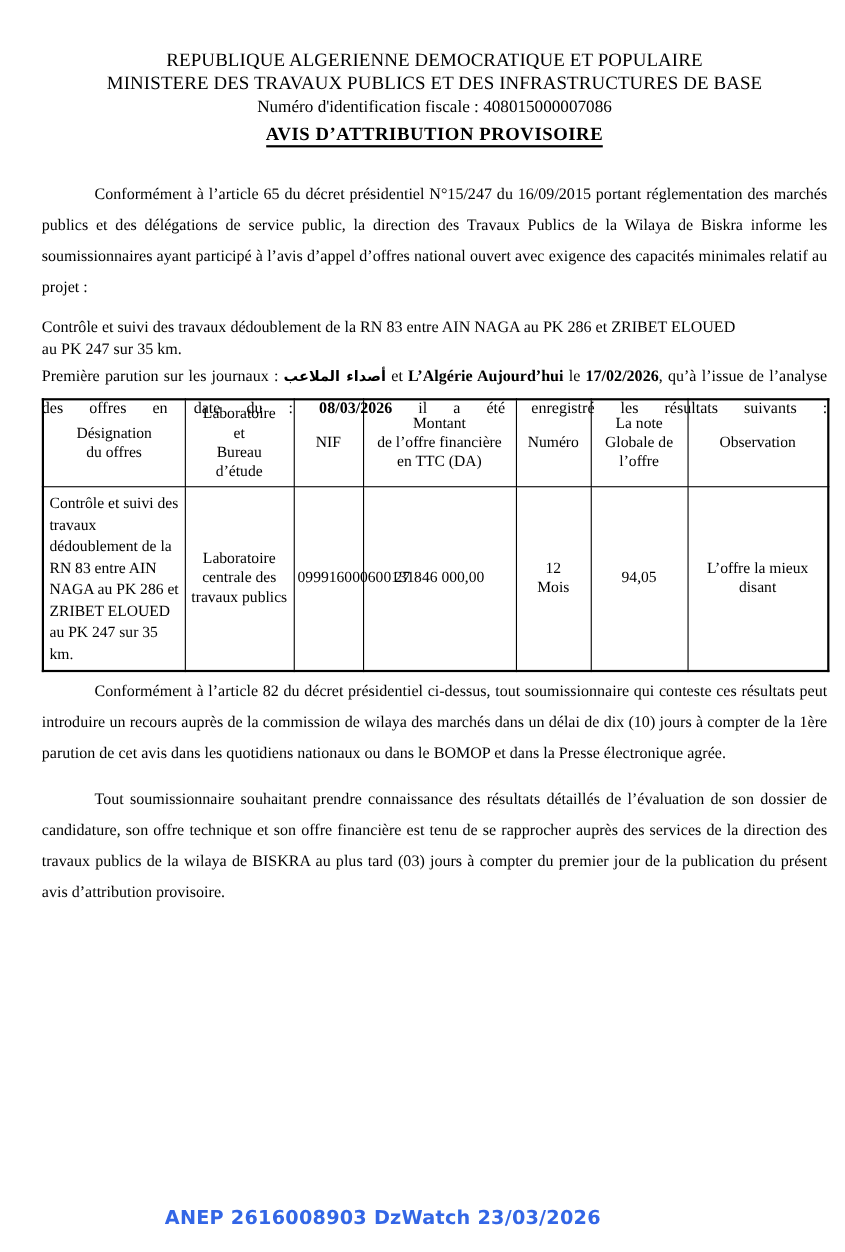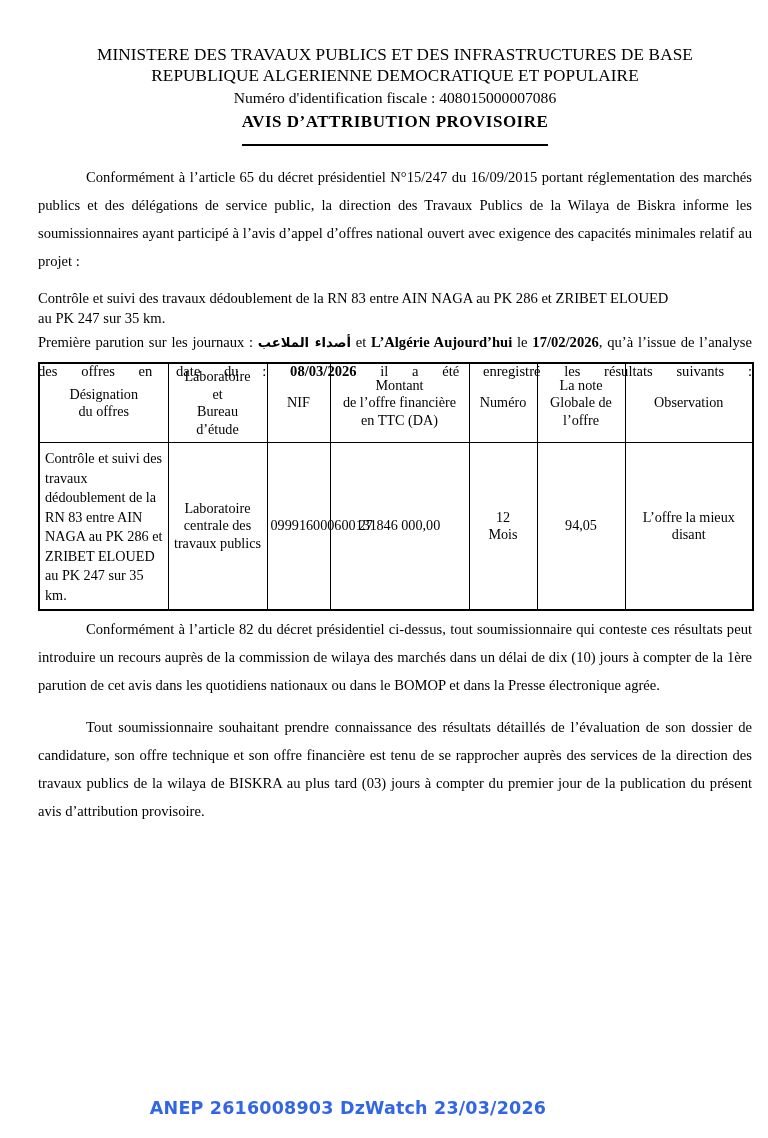--- a/index.html
+++ b/index.html
@@ -45,21 +45,21 @@
   }
   .doc-title {
     margin-top: 3px;
     font-size: 17px;
     font-weight: bold;
     letter-spacing: 0.5px;
     line-height: 22px;
   }
   .doc-title span {
     border-bottom: 2px solid #000;
-    padding-bottom: 13px;
+    padding-bottom: 1px;
   }
 
   
   .body-area {
     position: absolute;
     left: 38px;
     top: 163px;
     width: 714px;
   }
   p.para {
@@ -166,22 +166,22 @@
     font-weight: bold;
     letter-spacing: 0.2px;
   }
 </style>
 </head>
 <body>
 
 <div class="page">
 
   <div class="header">
+    <div class="header-line">REPUBLIQUE ALGERIENNE DEMOCRATIQUE ET POPULAIRE</div>
     <div class="header-line l2">MINISTERE DES TRAVAUX PUBLICS ET DES INFRASTRUCTURES DE BASE</div>
-    <div class="header-line">REPUBLIQUE ALGERIENNE DEMOCRATIQUE ET POPULAIRE</div>
     <div class="header-nif">Numéro d'identification fiscale : 408015000007086</div>
     <div class="doc-title">
       <span>AVIS D’ATTRIBUTION PROVISOIRE</span>
     </div>
   </div>
 
   <div class="body-area">
     <p class="para">Conformément à l’article 65 du décret présidentiel N°15/247 du 16/09/2015 portant réglementation des marchés publics et des délégations de service public, la direction des Travaux Publics de la Wilaya de Biskra informe les soumissionnaires ayant participé à l’avis d’appel d’offres national ouvert avec exigence des capacités minimales relatif au projet :</p>
 
     <div class="spacer"></div>

